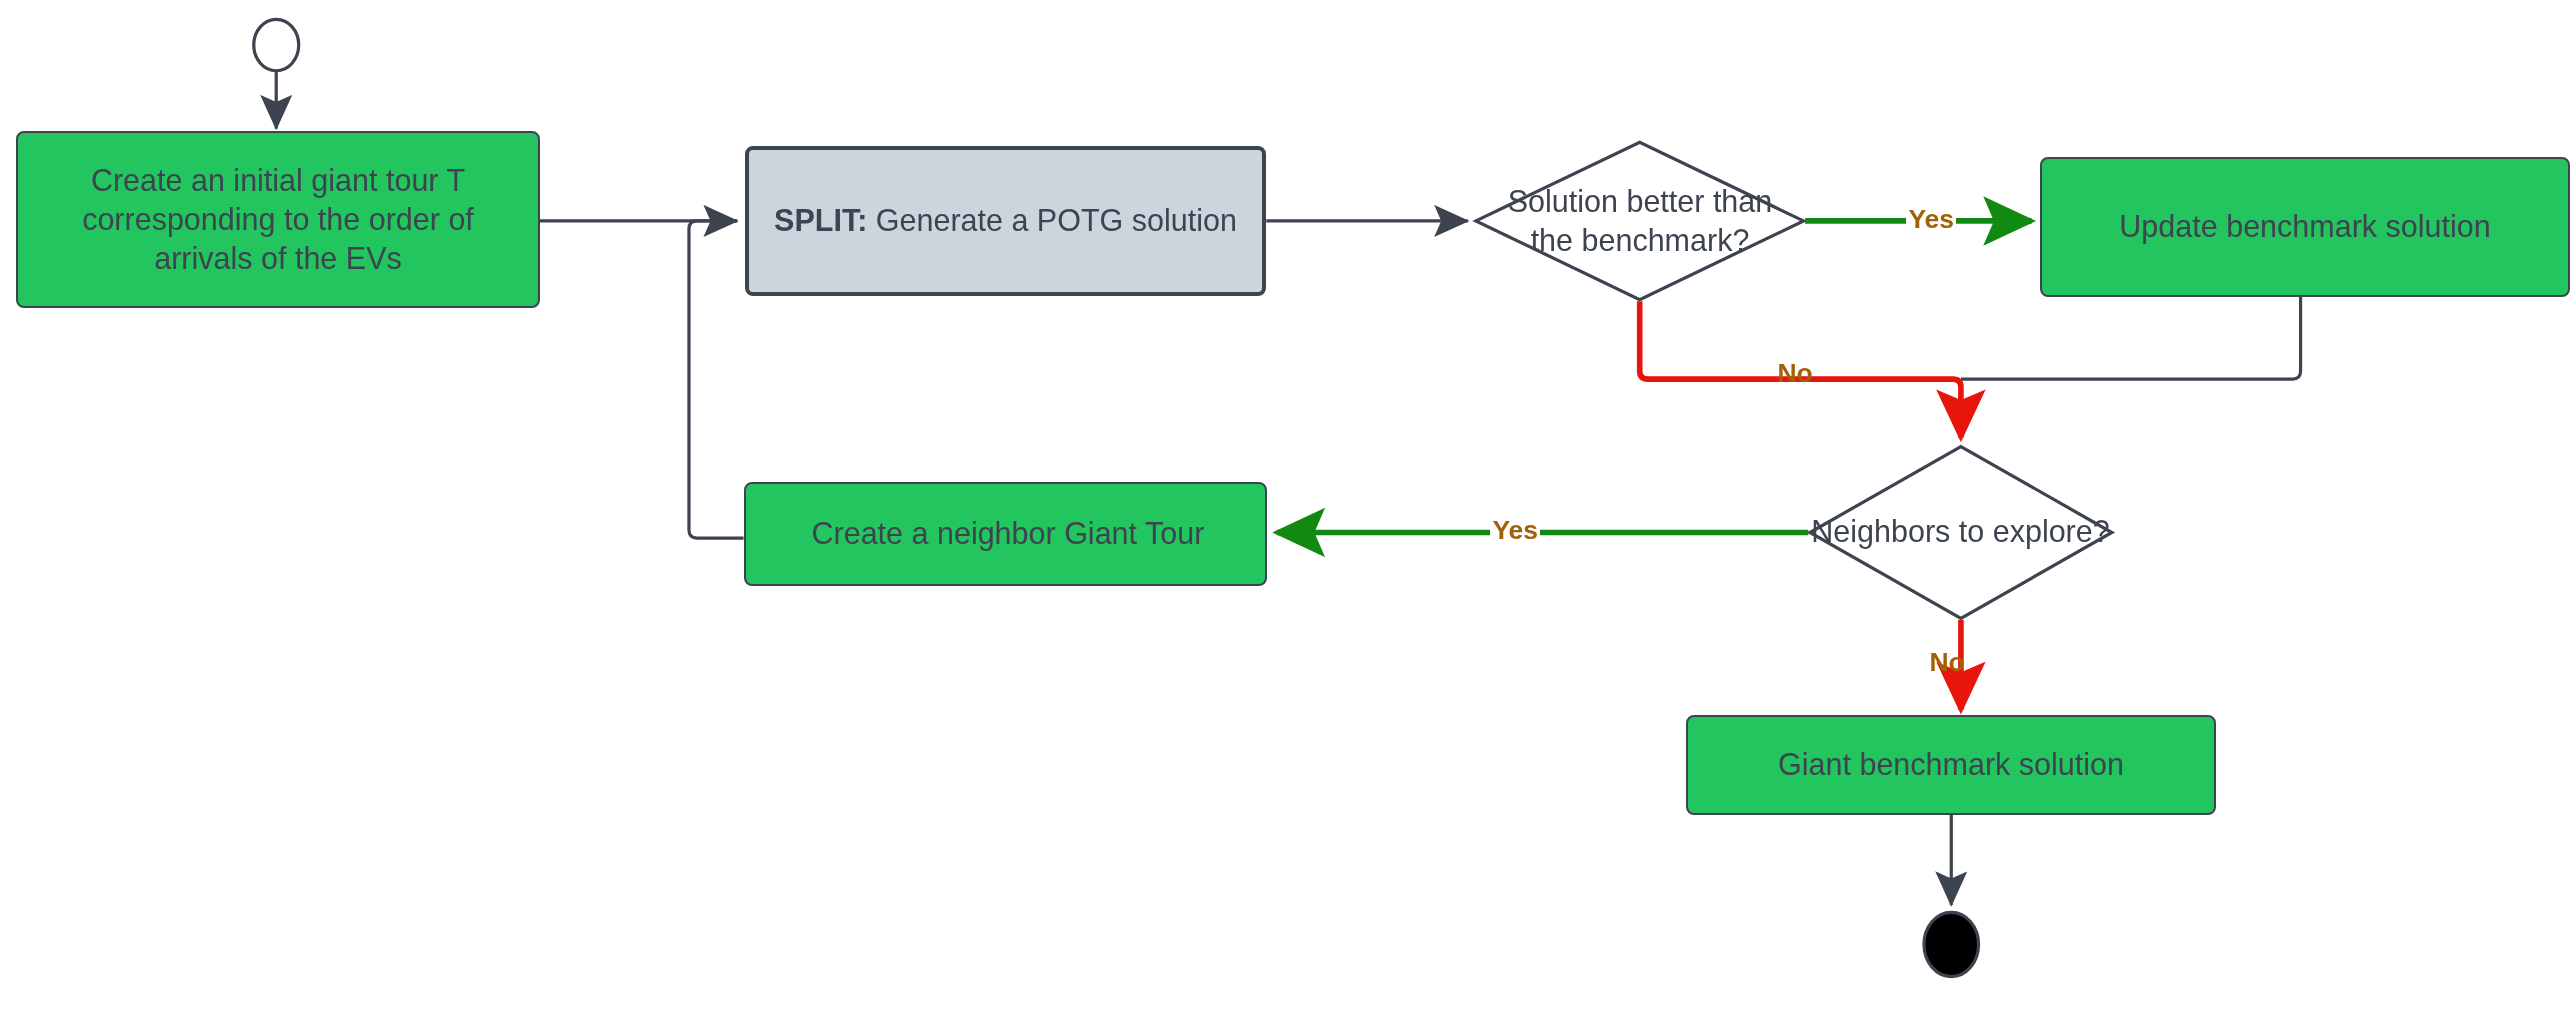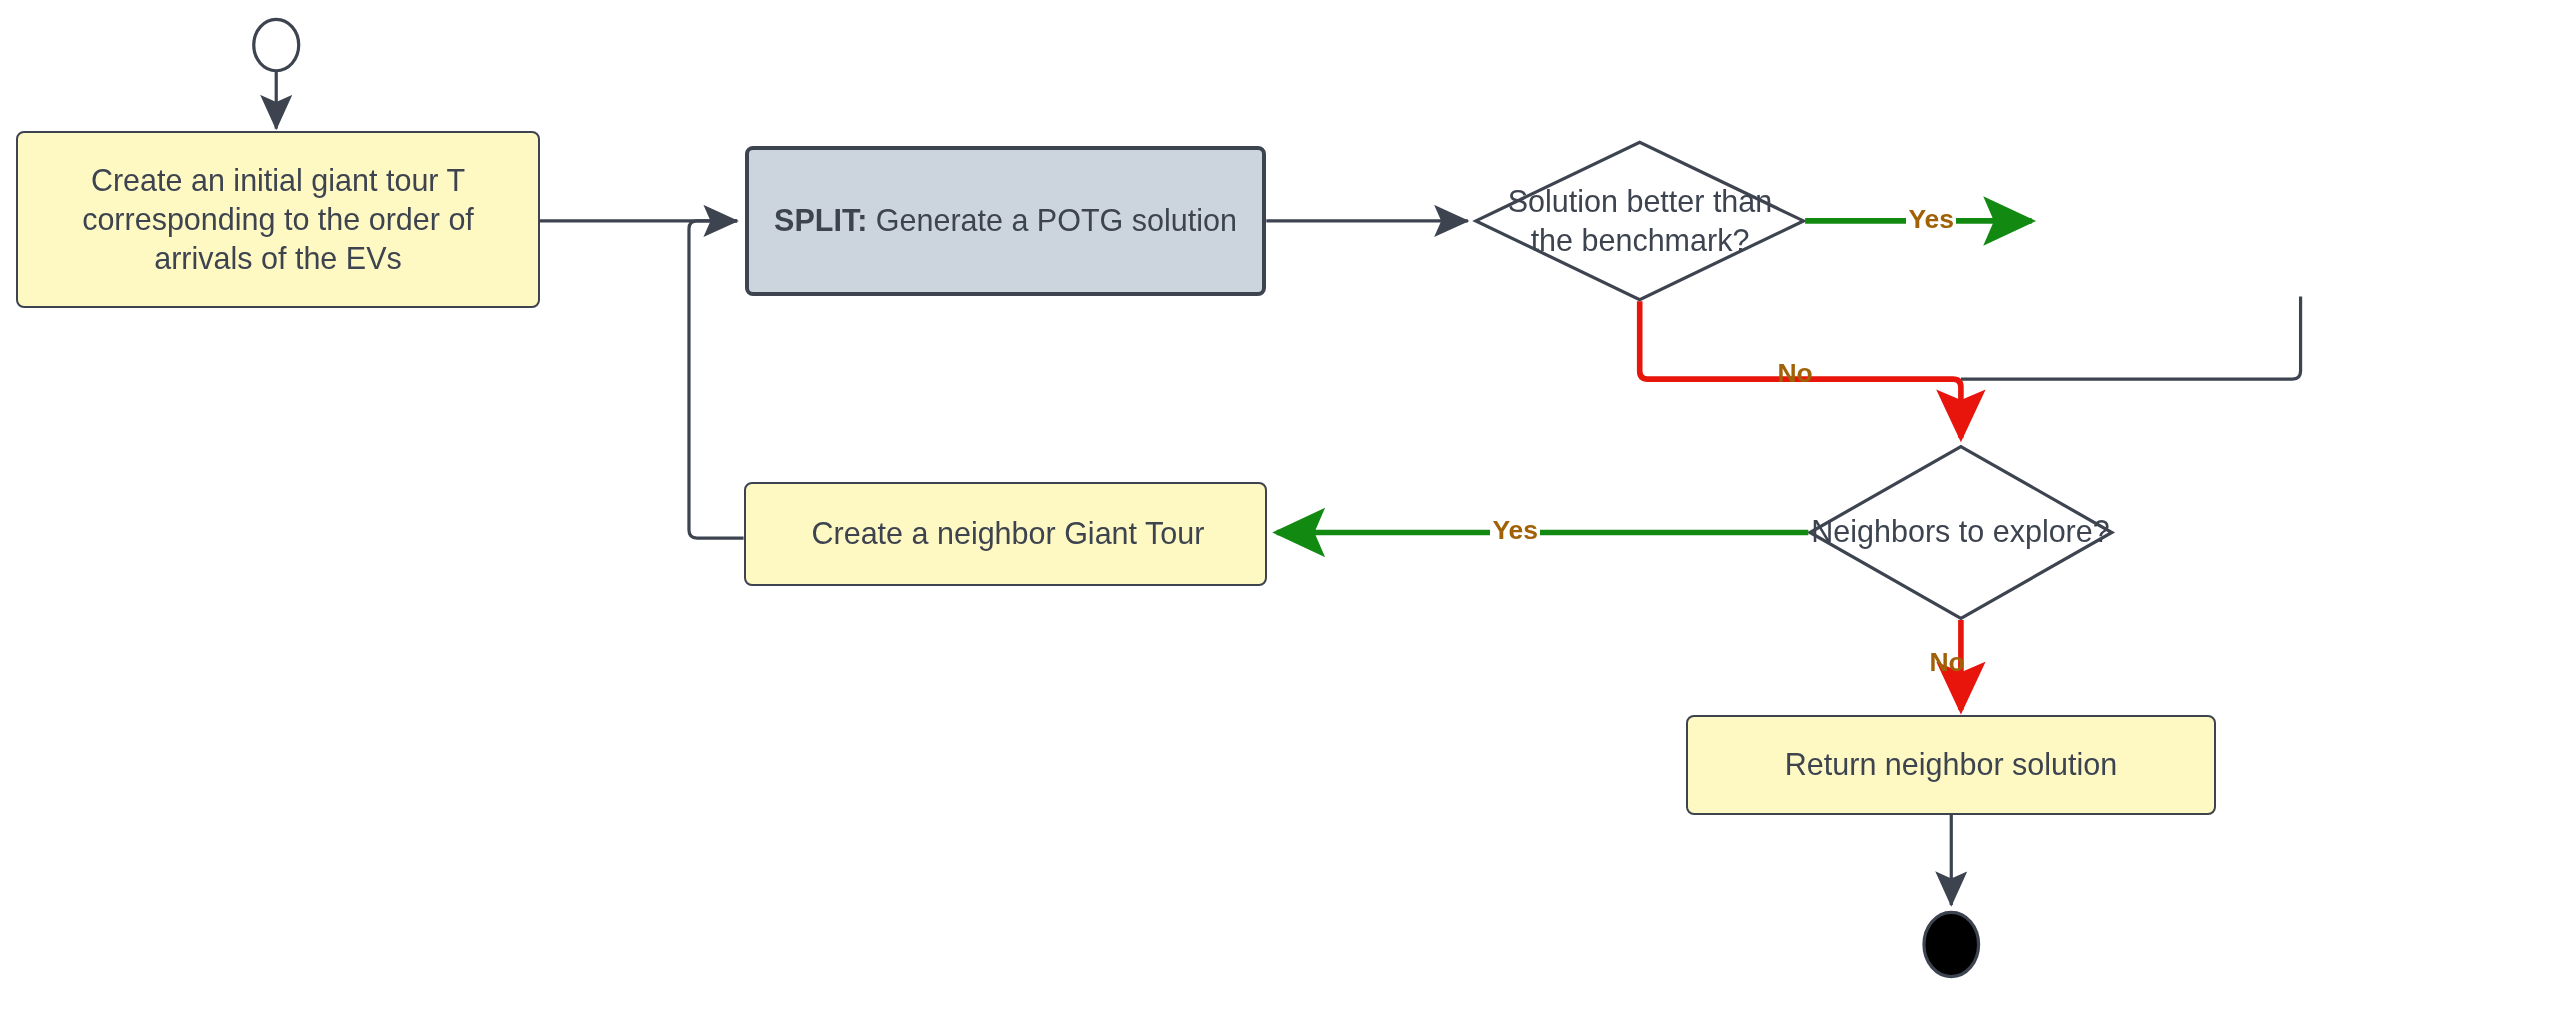--- a/index.html
+++ b/index.html
@@ -31,21 +31,21 @@
     display: flex;
     align-items: center;
     justify-content: center;
     text-align: center;
     color: #3d4450;
     line-height: 1.28;
   }
   .proc {
     border: 2.4px solid #3d4450;
     border-radius: 8px;
-    background: #fef9c3;
+    background: #22c55e;
     font-size: 30.5px;
     padding: 3.2px 11.2px;
   }
   .proc.highlight {
     background: #ccd5dd;
     border-width: 4px;
   }
   .proc.highlight .strong {
     font-weight: bold;
   }
@@ -128,31 +128,34 @@
     <span>
       <span class="strong">SPLIT:</span><span> Generate a POTG solution</span>
     </span>
   </div>
 
   <div class="decision-label" style="left:1476px; top:161px; width:328px; height:120px;">
     <span>Solution better than</span>
     <span>the benchmark?</span>
   </div>
 
+  <div class="node proc" style="left:2040px; top:157px; width:530px; height:140px;">
+    <span>Update benchmark solution</span>
+  </div>
 
   <div class="decision-label" style="left:1760px; top:512px; width:401px; height:40px;">
     <span>Neighbors to explore?</span>
   </div>
 
   <div class="node proc" style="left:744px; top:482px; width:523px; height:104px;padding-left:16px;">
     <span>Create a neighbor Giant Tour</span>
   </div>
 
   <div class="node proc" style="left:1686px; top:715px; width:530px; height:100px;">
-    <span>Return neighbor solution</span>
+    <span>Giant benchmark solution</span>
   </div>
 
   <div class="edge-label" style="left:1906px; top:206px;">Yes</div>
 
   <div class="edge-label" style="left:1775px; top:360px; background:transparent;">No</div>
 
   <div class="edge-label" style="left:1490px; top:517px;">Yes</div>
 
   <div class="edge-label" style="left:1927px; top:649px; background:transparent;">No</div>
 

